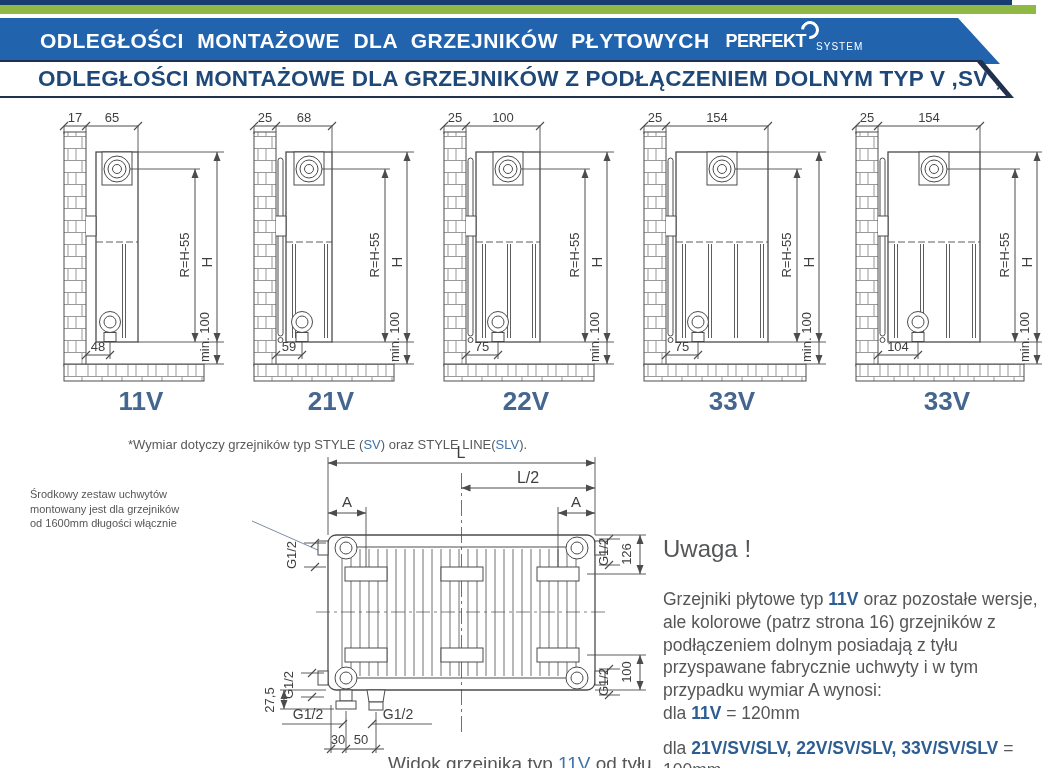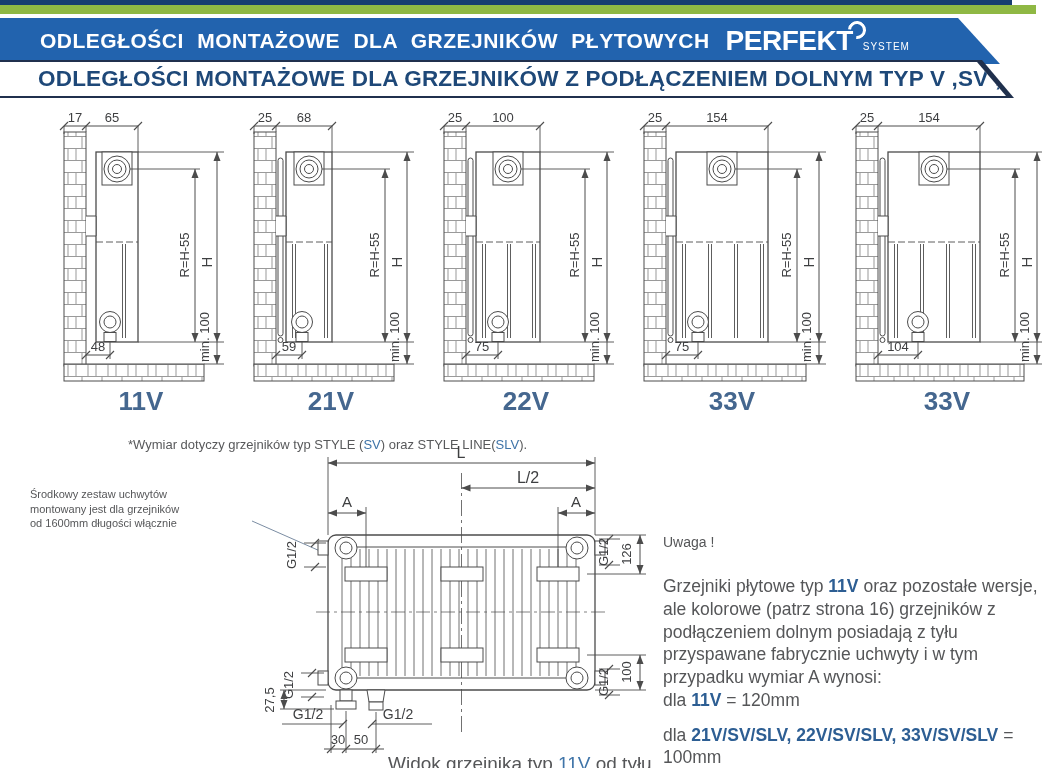--- a/index.html
+++ b/index.html
@@ -6,21 +6,21 @@
   .page{position:relative;width:1042px;height:768px;background:#fff;overflow:hidden;
         font-family:"Liberation Sans",sans-serif;color:#555658;}
   
   .top-navy{position:absolute;left:0;top:0;width:1012px;height:5px;background:#173d70;}
   .top-green{position:absolute;left:0;top:5px;width:1036px;height:9px;background:#8fb844;}
   .title-band{position:absolute;left:0;top:18px;width:1002px;height:46px;background:#2263ae;
               clip-path:polygon(0 0,958px 0,1000px 100%,0 100%);
               display:flex;align-items:center;padding-left:40px;box-sizing:border-box;}
   .title-text{color:#fff;font-size:21px;font-weight:700;letter-spacing:.5px;word-spacing:7px;white-space:nowrap;}
   .brand{display:flex;align-items:flex-end;margin-left:16px;position:relative;}
-  .brand-name{color:#fff;font-size:28px;font-weight:800;letter-spacing:-.5px;line-height:22px;}
+  .brand-name{color:#fff;font-size:18px;font-weight:800;letter-spacing:-.5px;line-height:22px;}
   .brand-arc{width:12px;height:12px;border:3px solid #fff;border-left-color:transparent;border-radius:50%;
              transform:rotate(-40deg);position:absolute;right:44px;top:-9px;}
   .brand-sub{color:#fff;font-size:10px;font-weight:400;letter-spacing:1px;margin-left:10px;}
   .subtitle-outer{position:absolute;left:0;top:60px;width:1014px;height:38px;background:#20304d;
                   clip-path:polygon(0 0,982px 0,1014px 100%,0 100%);}
   .subtitle-inner{position:absolute;left:0;top:2px;width:1010px;height:34px;background:#fff;
                   clip-path:polygon(0 0,977px 0,1006px 100%,0 100%);
                   display:flex;align-items:center;padding-left:38px;box-sizing:border-box;}
   .subtitle-text{color:#1e4878;font-size:22.5px;font-weight:700;letter-spacing:.2px;white-space:nowrap;}
   
@@ -28,21 +28,21 @@
   .diagram{display:flex;flex-direction:column;align-items:center;}
   .diagram-label{margin-top:2px;color:#45678f;font-size:26px;font-weight:700;}
   
   .style-note{position:absolute;left:92px;top:437px;font-size:13px;color:#58595b;margin-left:36px;}
   .style-note .blue{color:#3f74a8;}
   .bracket-note{position:absolute;left:30px;top:487px;font-size:11px;color:#555658;line-height:1.32;}
   .back-view{position:absolute;left:246px;top:443px;}
   .caption{position:absolute;left:388px;top:753px;font-size:19px;color:#555658;}
   .caption .blue{color:#3f74a8;}
   .uwaga{position:absolute;left:663px;top:533px;width:376px;font-size:17.5px;color:#555658;line-height:1.3;}
-  .uwaga-title{margin-bottom:24px;font-size:14px;}
+  .uwaga-title{margin-bottom:24px;font-size:24px;}
   .uwaga .blue-b{color:#2d5e93;font-weight:700;}
   .uwaga .blue{color:#2d5e93;font-weight:600;}
   .uwaga-a1{}
   .uwaga-a2{margin-top:12px;}
   svg text{font-family:"Liberation Sans",sans-serif;}
 </style>
 </head>
 <body>
 
 <div class="page">

